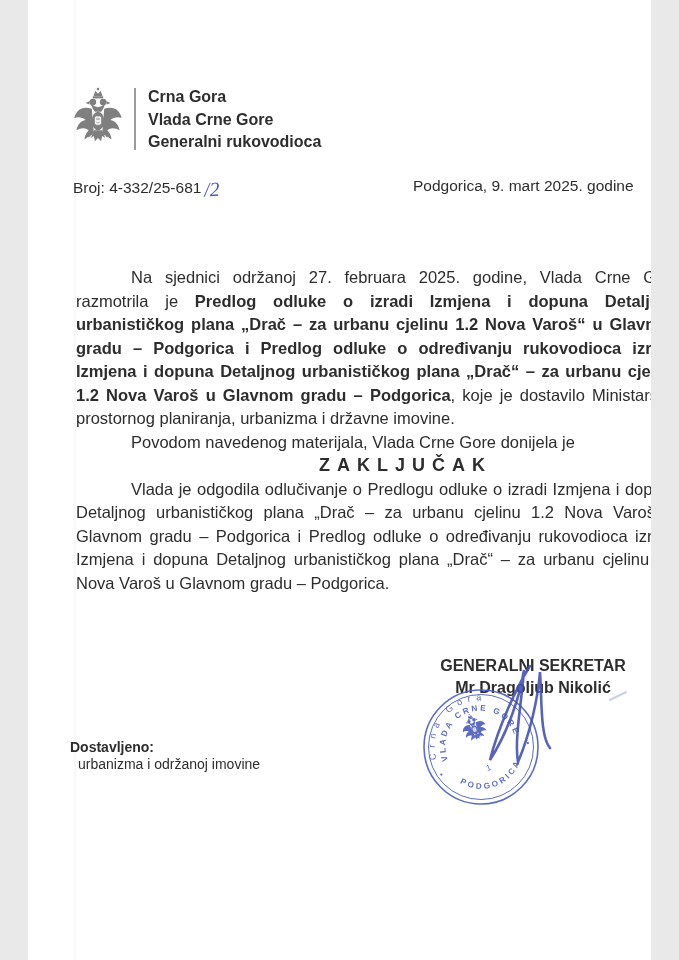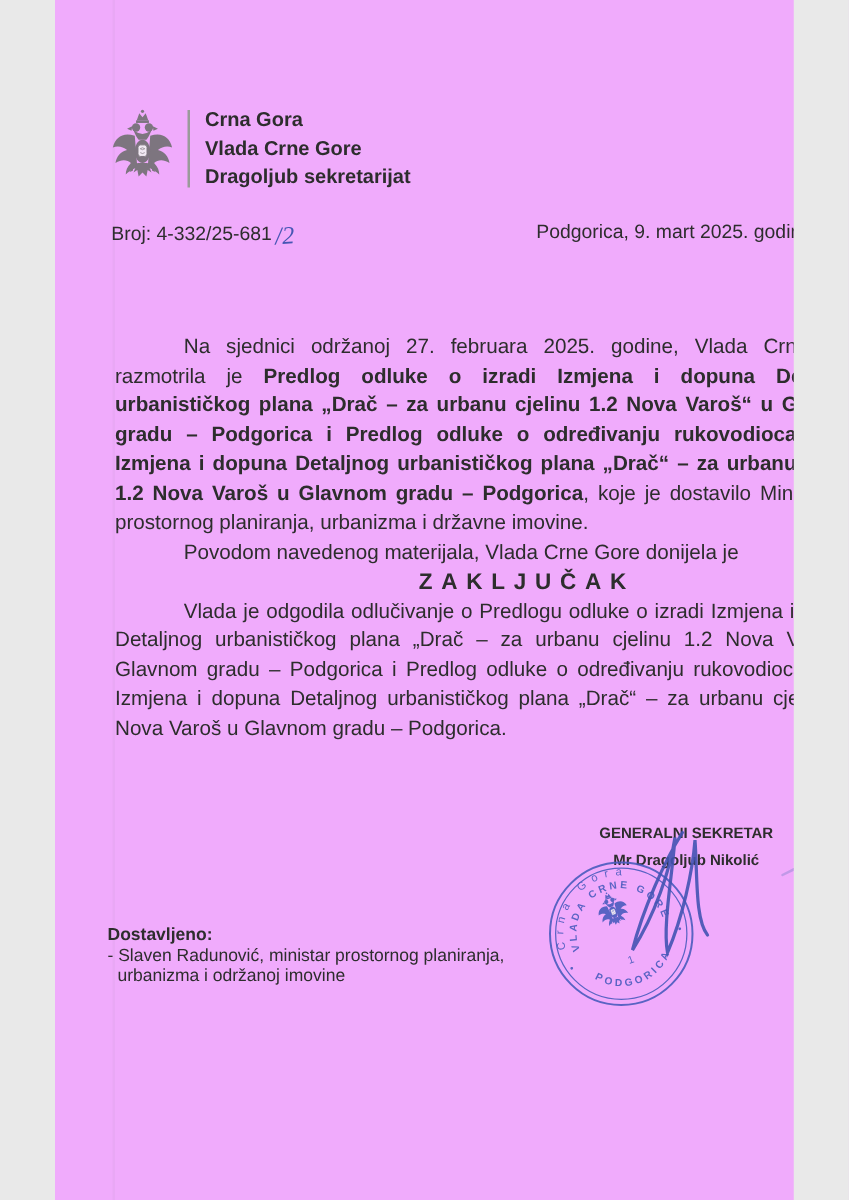--- a/index.html
+++ b/index.html
@@ -1,19 +1,19 @@
 <!DOCTYPE html>
 <html><head>
 <meta charset="utf-8">
 <style>
   html,body{margin:0;padding:0;background:#e9e9e9;}
   .page{
-    position:relative;width:579px;height:960px;margin:0 auto;
-    background:#f0abfc;overflow:hidden;
-    font-family:"Liberation Sans",sans-serif;color:#2d2d2d;padding-left:12px;
+    position:relative;width:623px;height:960px;margin:0 auto;
+    background:#ffffff;overflow:hidden;
+    font-family:"Liberation Sans",sans-serif;color:#2d2d2d;
   }
   .scan-streak{position:absolute;left:46px;top:0;width:2px;height:100%;
     background:rgba(110,110,110,0.05);}
   
   .org{position:absolute;left:44px;top:86px;display:flex;align-items:flex-start;}
   .emblem{width:52px;height:67px;color:#6e6e6e;opacity:.88;flex:none;}
   .org-divider{width:2px;height:62px;background:#9a9a9a;margin:2px 12px 0 10px;flex:none;}
   .org-text{font-weight:bold;font-size:16px;line-height:22.5px;padding-top:0;}
   
   .refline{position:absolute;left:45px;top:173px;right:30px;font-size:15.5px;}
@@ -22,21 +22,21 @@
     font-size:20px;position:relative;top:3px;margin-left:3px;display:inline-block;transform:rotate(-4deg);}
   .place-date{position:absolute;left:340px;top:4px;white-space:nowrap;}
   
   .bodytext{position:absolute;left:48px;top:266px;width:604px;
     font-size:16.5px;line-height:23.5px;text-align:justify;}
   .bodytext p{margin:0;text-indent:55px;}
   .conclusion-heading{font-weight:bold;letter-spacing:7px;text-align:center;
     font-size:18px;margin:11px 0 18px;text-indent:0;}
   
   .sig{position:absolute;left:385px;top:655px;width:240px;text-align:center;
-    font-weight:bold;font-size:12px;line-height:22px;}
+    font-weight:bold;font-size:16px;line-height:22px;}
   
   .stamp{position:absolute;left:392px;top:686px;width:122px;height:122px;opacity:.9;}
   .pen{position:absolute;left:440px;top:648px;width:170px;height:132px;}
   
   .dist{position:absolute;left:42px;top:739px;font-size:14px;line-height:16.5px;}
   .dist-label{font-weight:bold;}
   .dist-line2{padding-left:8px;}
 </style>
 </head>
 <body>
@@ -70,21 +70,21 @@
   <div class="scan-streak"></div>
 
   <div class="org">
     <svg class="emblem" viewBox="0 0 100 130">
       <use href="#eagle"></use>
     </svg>
     <div class="org-divider"></div>
     <div class="org-text">
       <div>Crna Gora</div>
       <div>Vlada Crne Gore</div>
-      <div>Dragoljub sekretarijat</div>
+      <div>Generalni rukovodioca</div>
     </div>
   </div>
 
   <div class="refline">
     <div class="broj"><span>Broj: 4-332/25-681</span><span class="hand-number">/2</span></div>
     <div class="place-date">Podgorica, 9. mart 2025. godine</div>
   </div>
 
   <div class="bodytext">
     <p><span>Na sjednici održanoj 27. februara 2025. godine, Vlada Crne Gore razmotrila je </span><b>Predlog odluke o izradi Izmjena i dopuna Detaljnog urbanističkog plana „Drač – za urbanu cjelinu 1.2 Nova Varoš“ u Glavnom gradu – Podgorica i Predlog odluke o određivanju rukovodioca izrade Izmjena i dopuna Detaljnog urbanističkog plana „Drač“ – za urbanu cjelinu 1.2 Nova Varoš u Glavnom gradu – Podgorica</b><span>, koje je dostavilo Ministarstvo prostornog planiranja, urbanizma i državne imovine.</span></p>
@@ -125,16 +125,15 @@
     </g>
   </svg>
 
   <svg class="pen" viewBox="0 0 170 132">
     <path d="M62 18 C48 40 30 80 22 112 C40 84 52 48 56 22 C54 52 46 92 50 114 C62 86 70 50 72 24 C74 52 72 88 82 100" fill="none" stroke="#4353b2" stroke-width="2.6" stroke-linecap="round" opacity="0.9"></path>
     <path d="M142 52 l16 -8" fill="none" stroke="#6a78c0" stroke-width="2" stroke-linecap="round" opacity="0.35"></path>
   </svg>
 
   <div class="dist">
     <div class="dist-label">Dostavljeno:</div>
-    <div>- Slaven Radunović, ministar prostornog planiranja,</div>
     <div class="dist-line2">urbanizma i održanoj imovine</div>
   </div>
 </div>
 
 </body></html>

